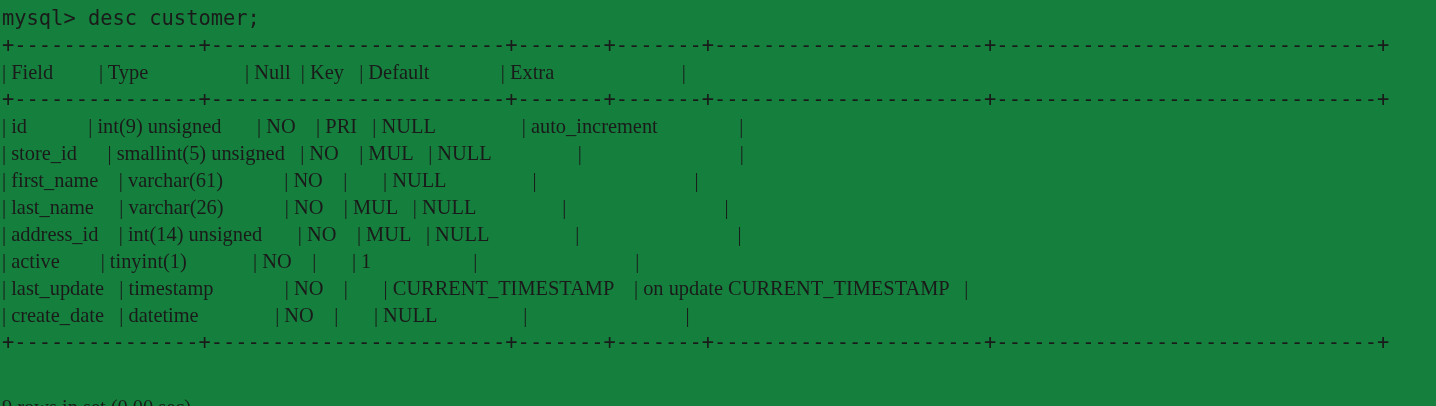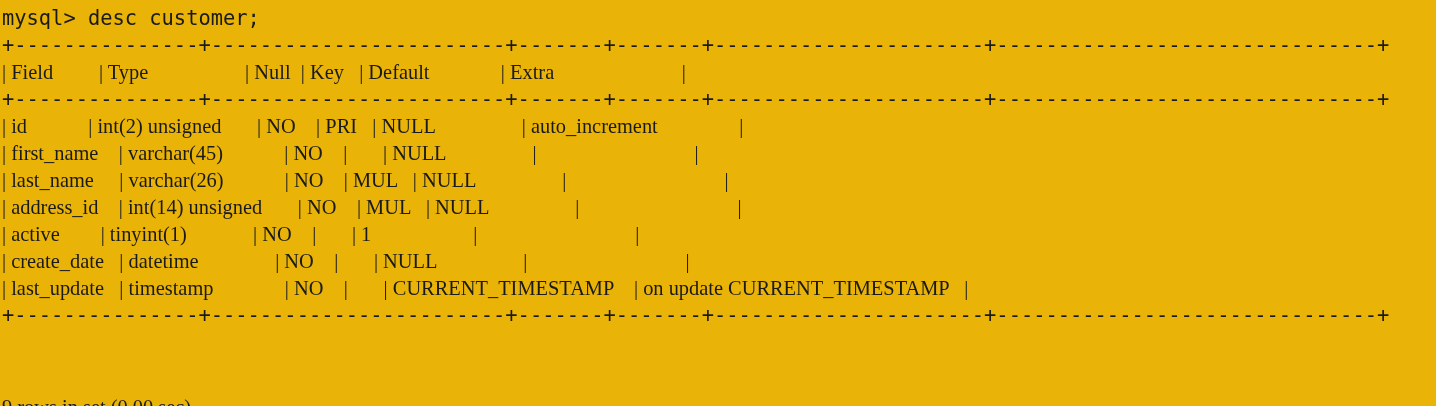--- a/index.html
+++ b/index.html
@@ -10,21 +10,21 @@
   body {
     width: 1436px;
     height: 406px;
     overflow: hidden;
     font-family: "DejaVu Sans Mono", "Liberation Mono", monospace;
   }
   .terminal {
     position: relative;
     width: 1436px;
     height: 406px;
-    background: #eab308;
+    background: #15803d;
     color: #1a1a1a;
     font-family: "DejaVu Sans Mono", "Liberation Mono", monospace;
     font-size: 20.4px;
     line-height: 27px;
     letter-spacing: 0px;
     padding-left: 2px;
     box-sizing: border-box;
     overflow: hidden;
   }
   .line {
@@ -62,27 +62,28 @@
 
   <div class="prompt-line">mysql&gt; desc customer;</div>
 
   <div class="rule">+---------------+------------------------+-------+-------+----------------------+-------------------------------+</div>
 
   <div class="line">| Field         | Type                   | Null  | Key   | Default              | Extra                         |</div>
 
   <div class="rule">+---------------+------------------------+-------+-------+----------------------+-------------------------------+</div>
 
   <div id="table-body">
-      <div class="line">| id            | int(2) unsigned       | NO    | PRI   | NULL                 | auto_increment                |</div>
-      <div class="line">| first_name    | varchar(45)            | NO    |       | NULL                 |                               |</div>
+      <div class="line">| id            | int(9) unsigned       | NO    | PRI   | NULL                 | auto_increment                |</div>
+      <div class="line">| store_id      | smallint(5) unsigned   | NO    | MUL   | NULL                 |                               |</div>
+      <div class="line">| first_name    | varchar(61)            | NO    |       | NULL                 |                               |</div>
       <div class="line">| last_name     | varchar(26)            | NO    | MUL   | NULL                 |                               |</div>
       <div class="line">| address_id    | int(14) unsigned       | NO    | MUL   | NULL                 |                               |</div>
       <div class="line">| active        | tinyint(1)             | NO    |       | 1                    |                               |</div>
+      <div class="line">| last_update   | timestamp              | NO    |       | CURRENT_TIMESTAMP    | on update CURRENT_TIMESTAMP   |</div>
       <div class="line">| create_date   | datetime               | NO    |       | NULL                 |                               |</div>
-      <div class="line">| last_update   | timestamp              | NO    |       | CURRENT_TIMESTAMP    | on update CURRENT_TIMESTAMP   |</div>
     </div>
 
   <div class="rule">+---------------+------------------------+-------+-------+----------------------+-------------------------------+</div>
 
   <div class="clip-wrap">
     <div class="line">9 rows in set (0.00 sec)</div>
   </div>
 
 </div>
 

